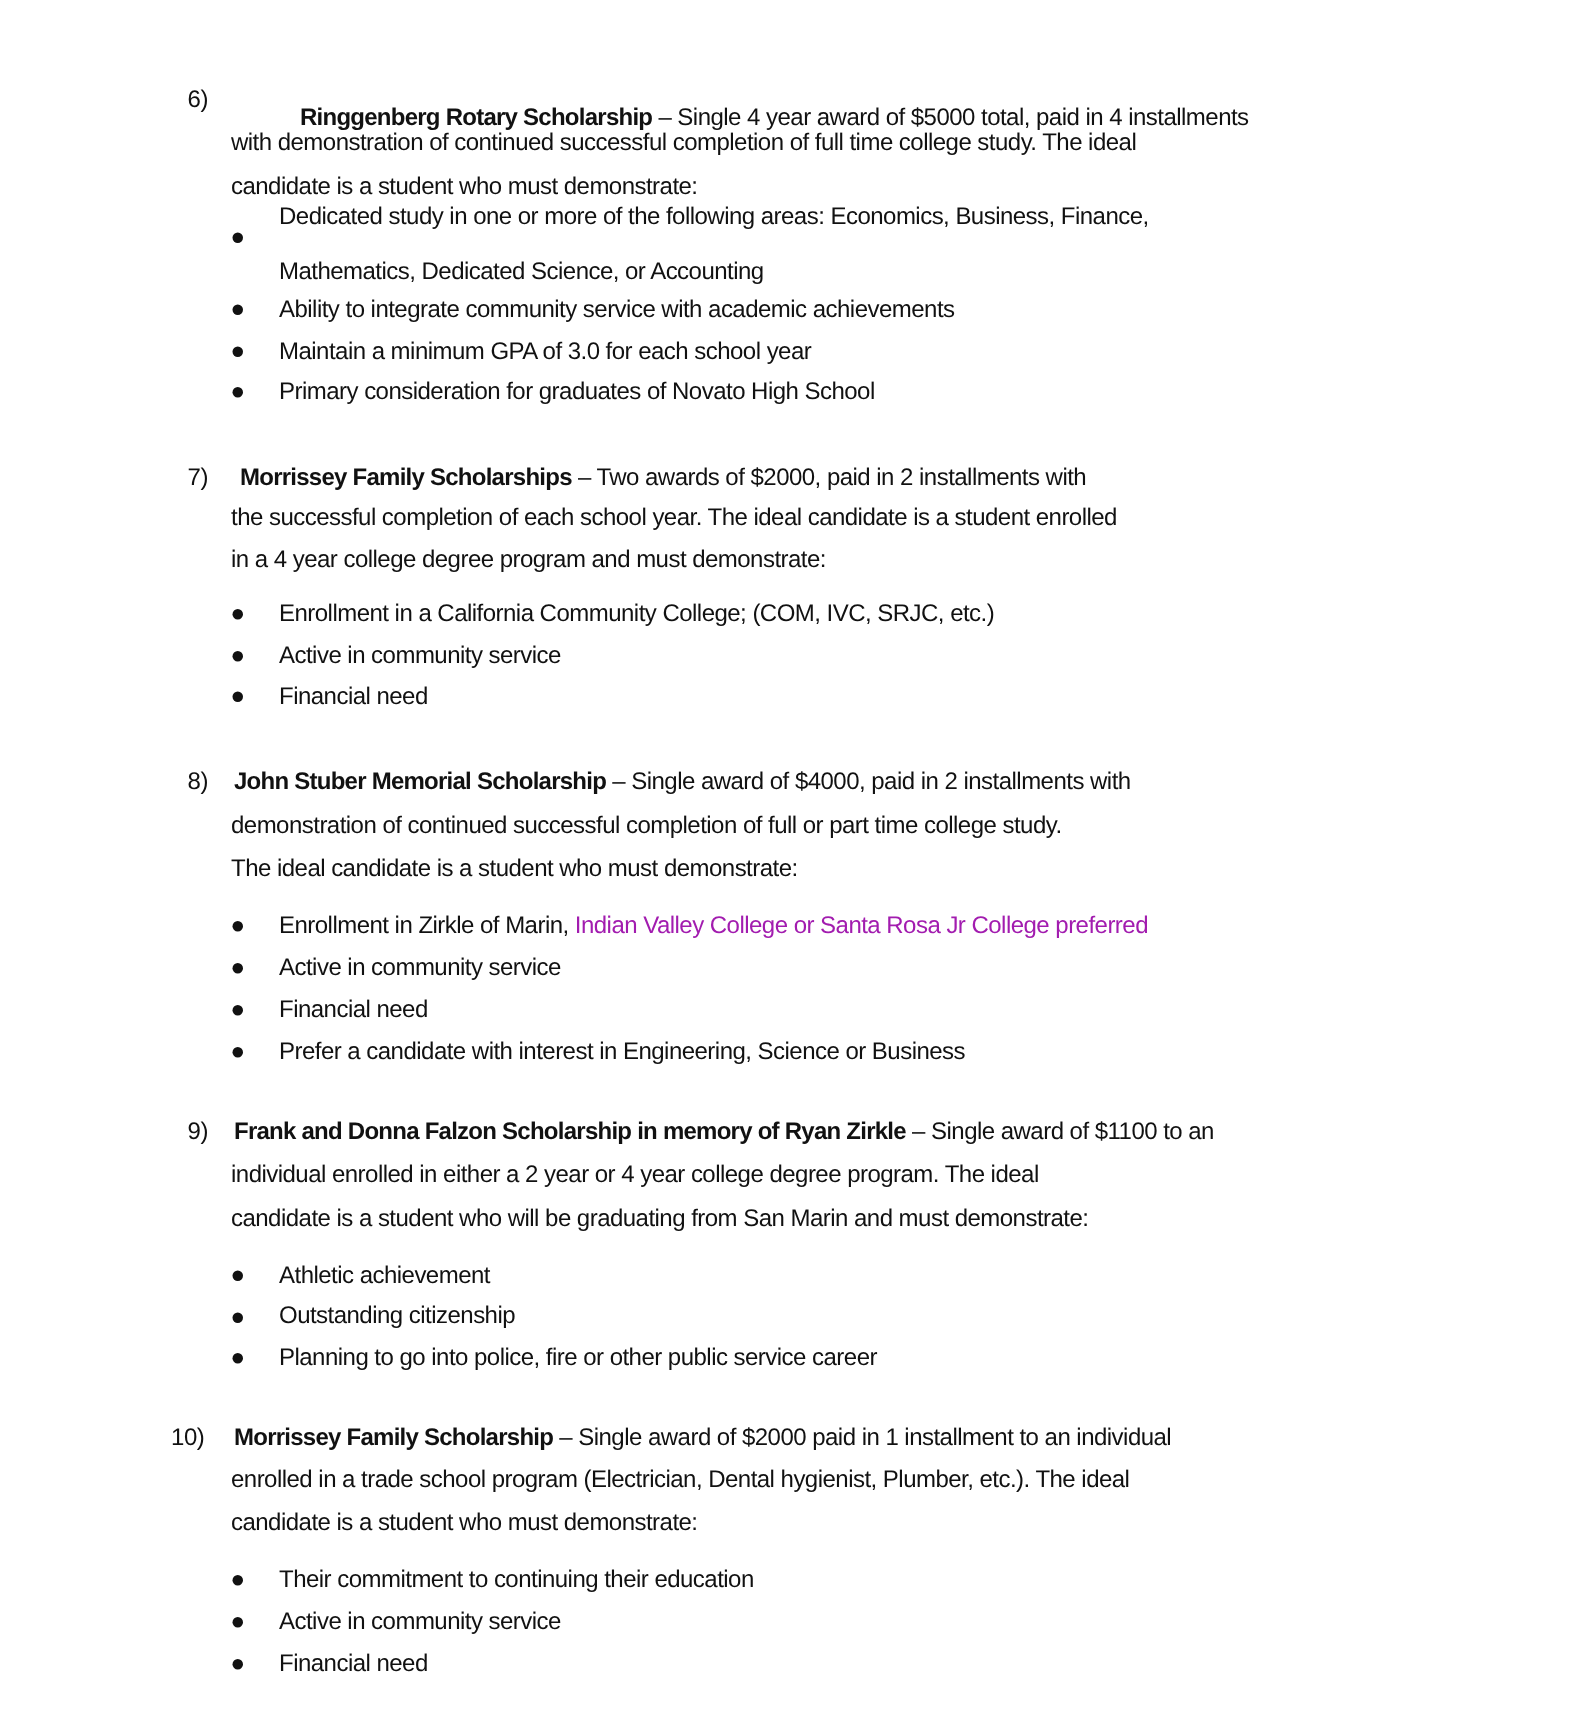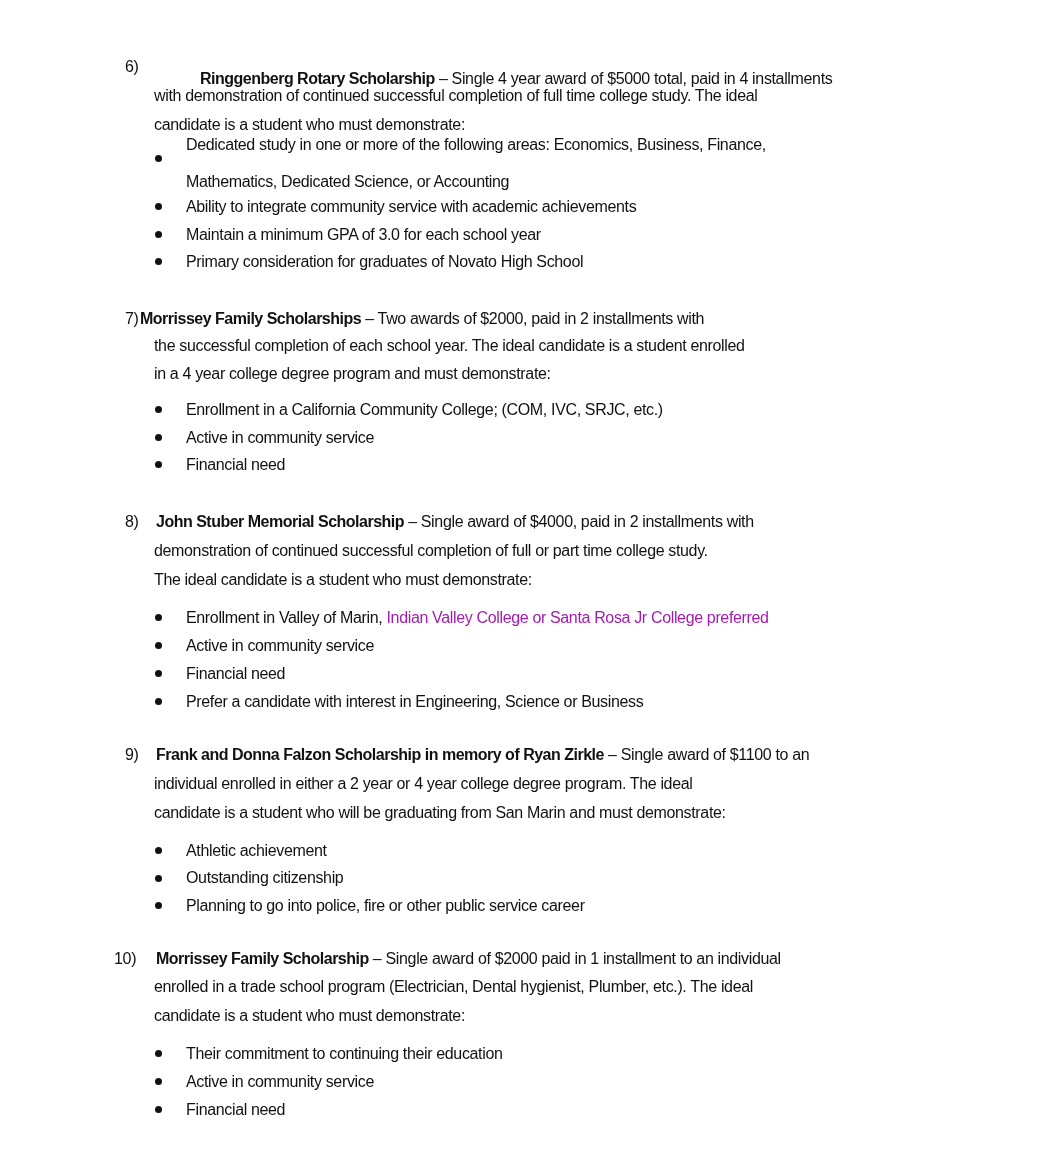--- a/index.html
+++ b/index.html
@@ -26,40 +26,40 @@
   <span class="bullet" style="left:155px;top:203px;"></span>
   <div class="line" style="left:186px;top:197px;">Ability to integrate community service with  academic achievements</div>
   <span class="bullet" style="left:155px;top:231px;"></span>
   <div class="line" style="left:186px;top:225px;">Maintain a minimum GPA of 3.0 for each school year</div>
   <span class="bullet" style="left:155px;top:258px;"></span>
   <div class="line" style="left:186px;top:252px;">Primary consideration for graduates of Novato High School</div>
 </div>
 
 <div>
   <span class="num" style="left:125px;top:309px;">7)</span>
-  <div class="line" style="left:140px;top:309px;"><span class="b">Morrissey Family Scholarships</span> <span>– Two awards of $2000, paid in 2 installments with</span></div>
+  <div class="line" style="left:160px;top:309px;"><span class="b">Morrissey Family Scholarships</span> <span>– Two awards of $2000, paid in 2 installments with</span></div>
   <div class="line" style="left:154px;top:336px;">the successful completion of each school year. The ideal candidate is a student enrolled</div>
   <div class="line" style="left:154px;top:364px;">in a 4 year college degree program and must demonstrate:</div>
 
   <span class="bullet" style="left:155px;top:406px;"></span>
   <div class="line" style="left:186px;top:400px;">Enrollment in a California Community College; (COM, IVC, SRJC, etc.)</div>
   <span class="bullet" style="left:155px;top:434px;"></span>
   <div class="line" style="left:186px;top:428px;">Active in community service</div>
   <span class="bullet" style="left:155px;top:461px;"></span>
   <div class="line" style="left:186px;top:455px;">Financial need</div>
 </div>
 
 <div>
   <span class="num" style="left:125px;top:512px;">8)</span>
   <div class="line" style="left:156px;top:512px;"><span class="b">John Stuber Memorial Scholarship</span> <span>– Single award of $4000, paid in 2 installments with</span></div>
   <div class="line" style="left:154px;top:541px;">demonstration of continued successful completion of full or part time college study.</div>
   <div class="line" style="left:154px;top:570px;">The ideal candidate is a student who must demonstrate:</div>
 
   <span class="bullet" style="left:155px;top:614px;"></span>
-  <div class="line" style="left:186px;top:608px;"><span>Enrollment in Valley of Marin, </span><span class="gray">Indian Valley College or Santa Rosa Jr College preferred</span></div>
+  <div class="line" style="left:186px;top:608px;"><span>Enrollment in Zirkle of Marin, </span><span class="gray">Indian Valley College or Santa Rosa Jr College preferred</span></div>
   <span class="bullet" style="left:155px;top:642px;"></span>
   <div class="line" style="left:186px;top:636px;">Active in community service</div>
   <span class="bullet" style="left:155px;top:670px;"></span>
   <div class="line" style="left:186px;top:664px;">Financial need</div>
   <span class="bullet" style="left:155px;top:698px;"></span>
   <div class="line" style="left:186px;top:692px;">Prefer a candidate with interest in Engineering, Science or Business</div>
 </div>
 
 <div>
   <span class="num" style="left:125px;top:745px;">9)</span>

